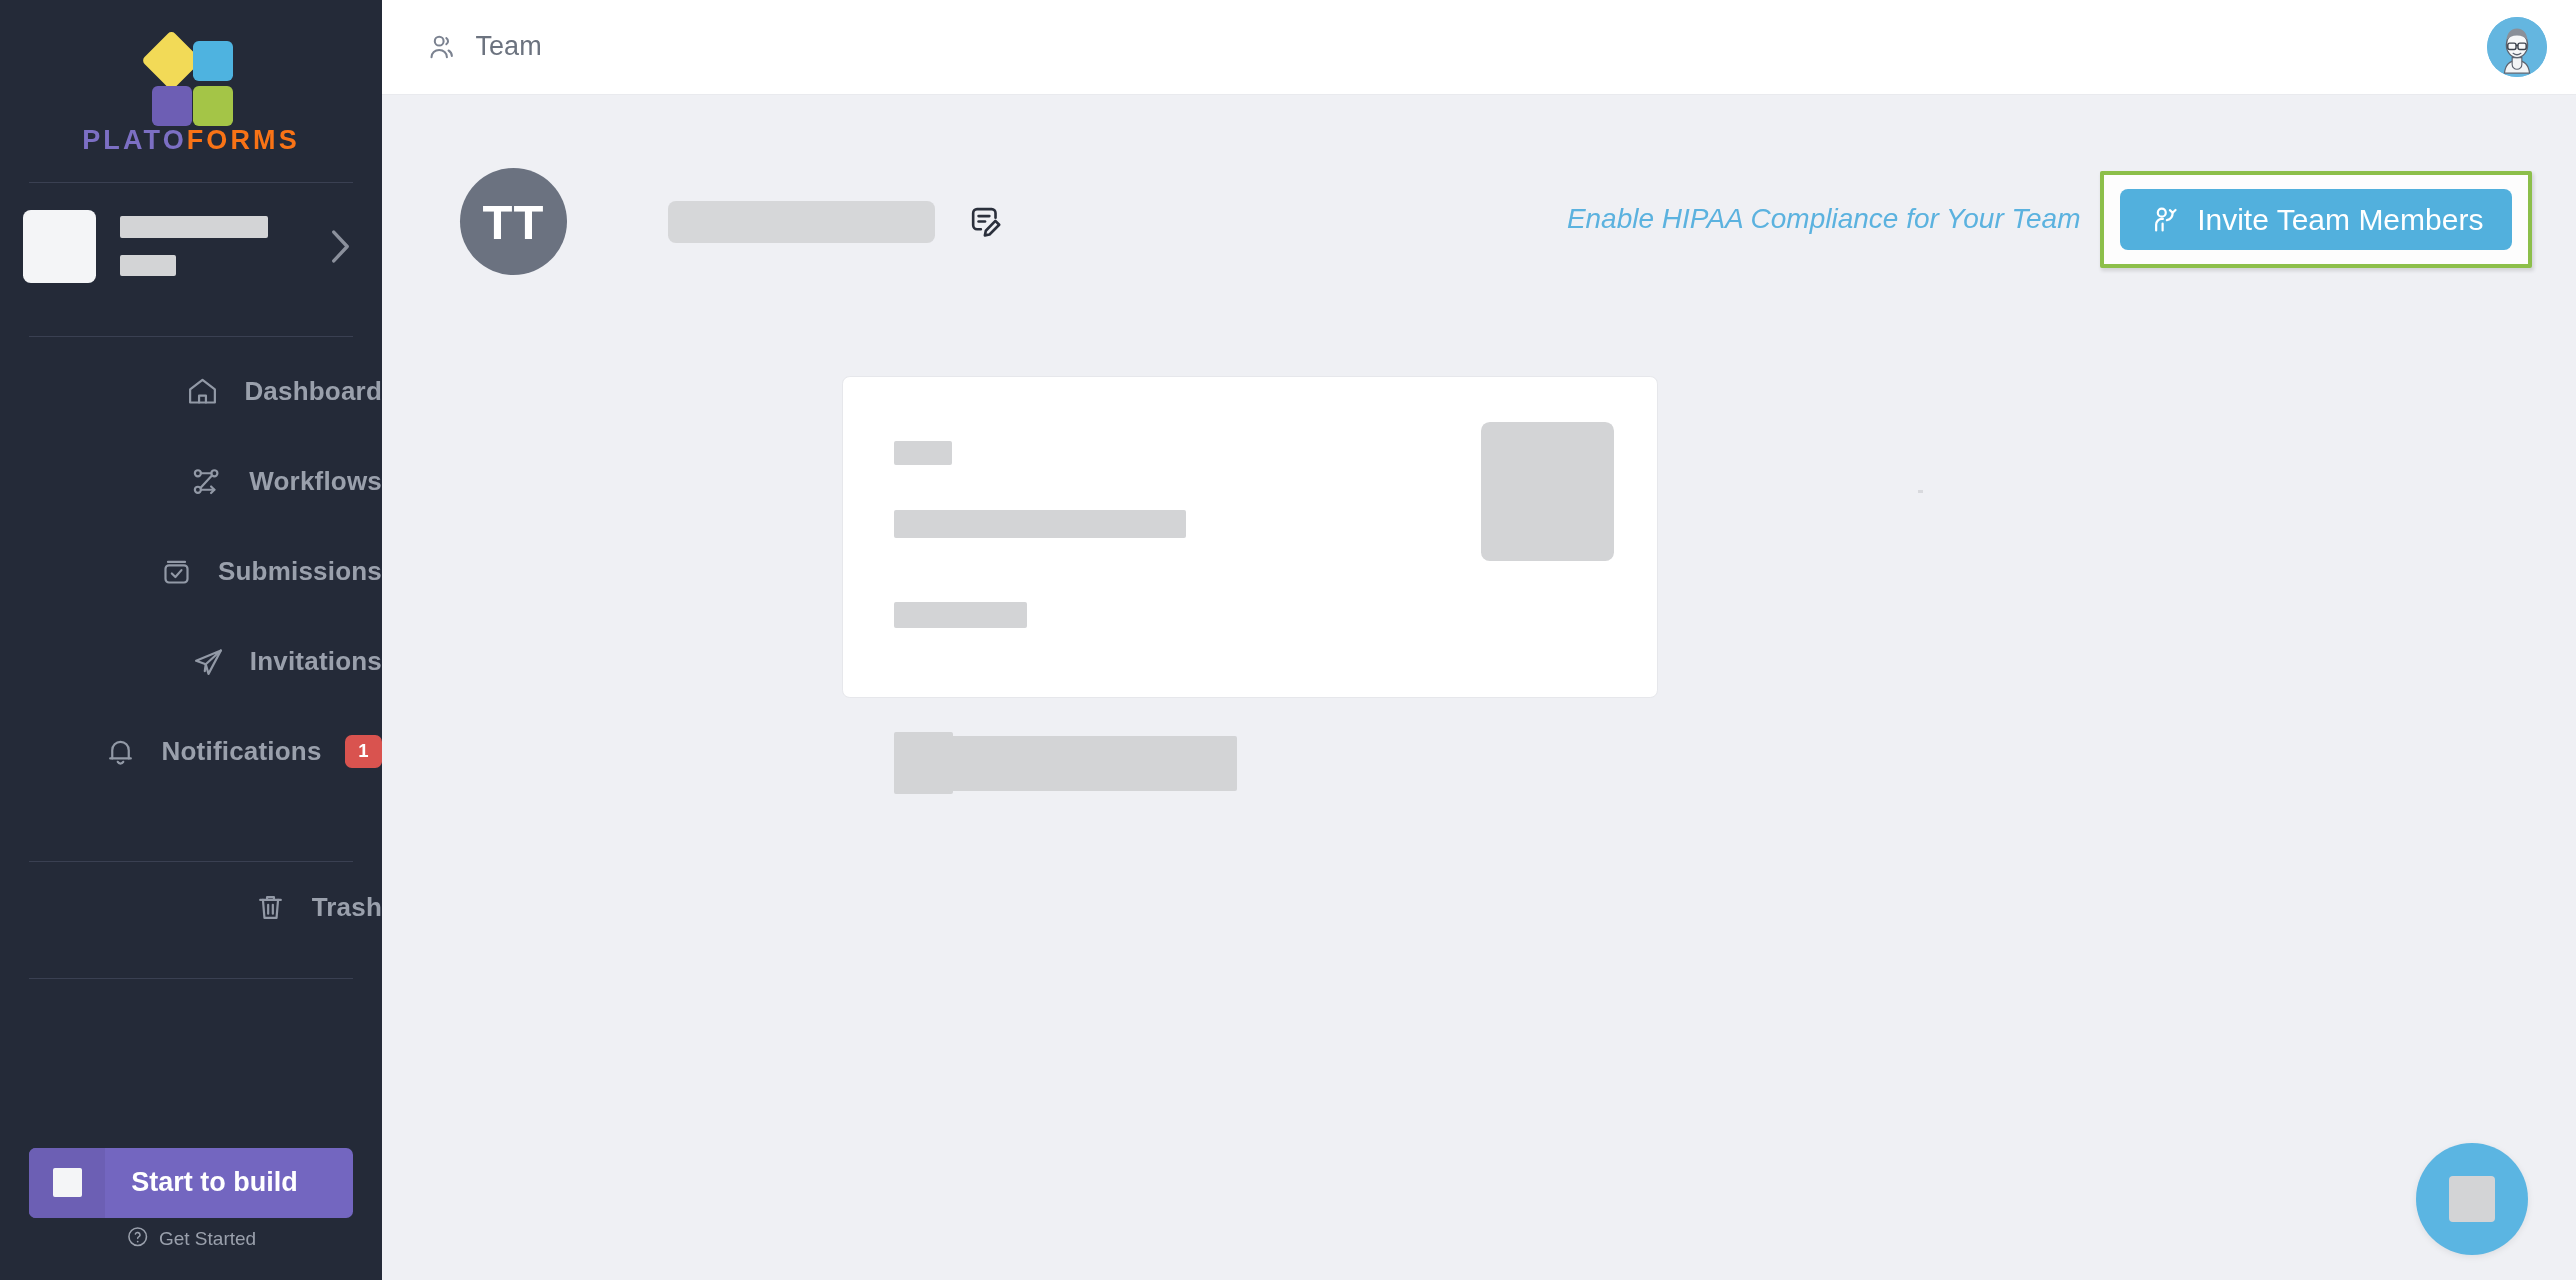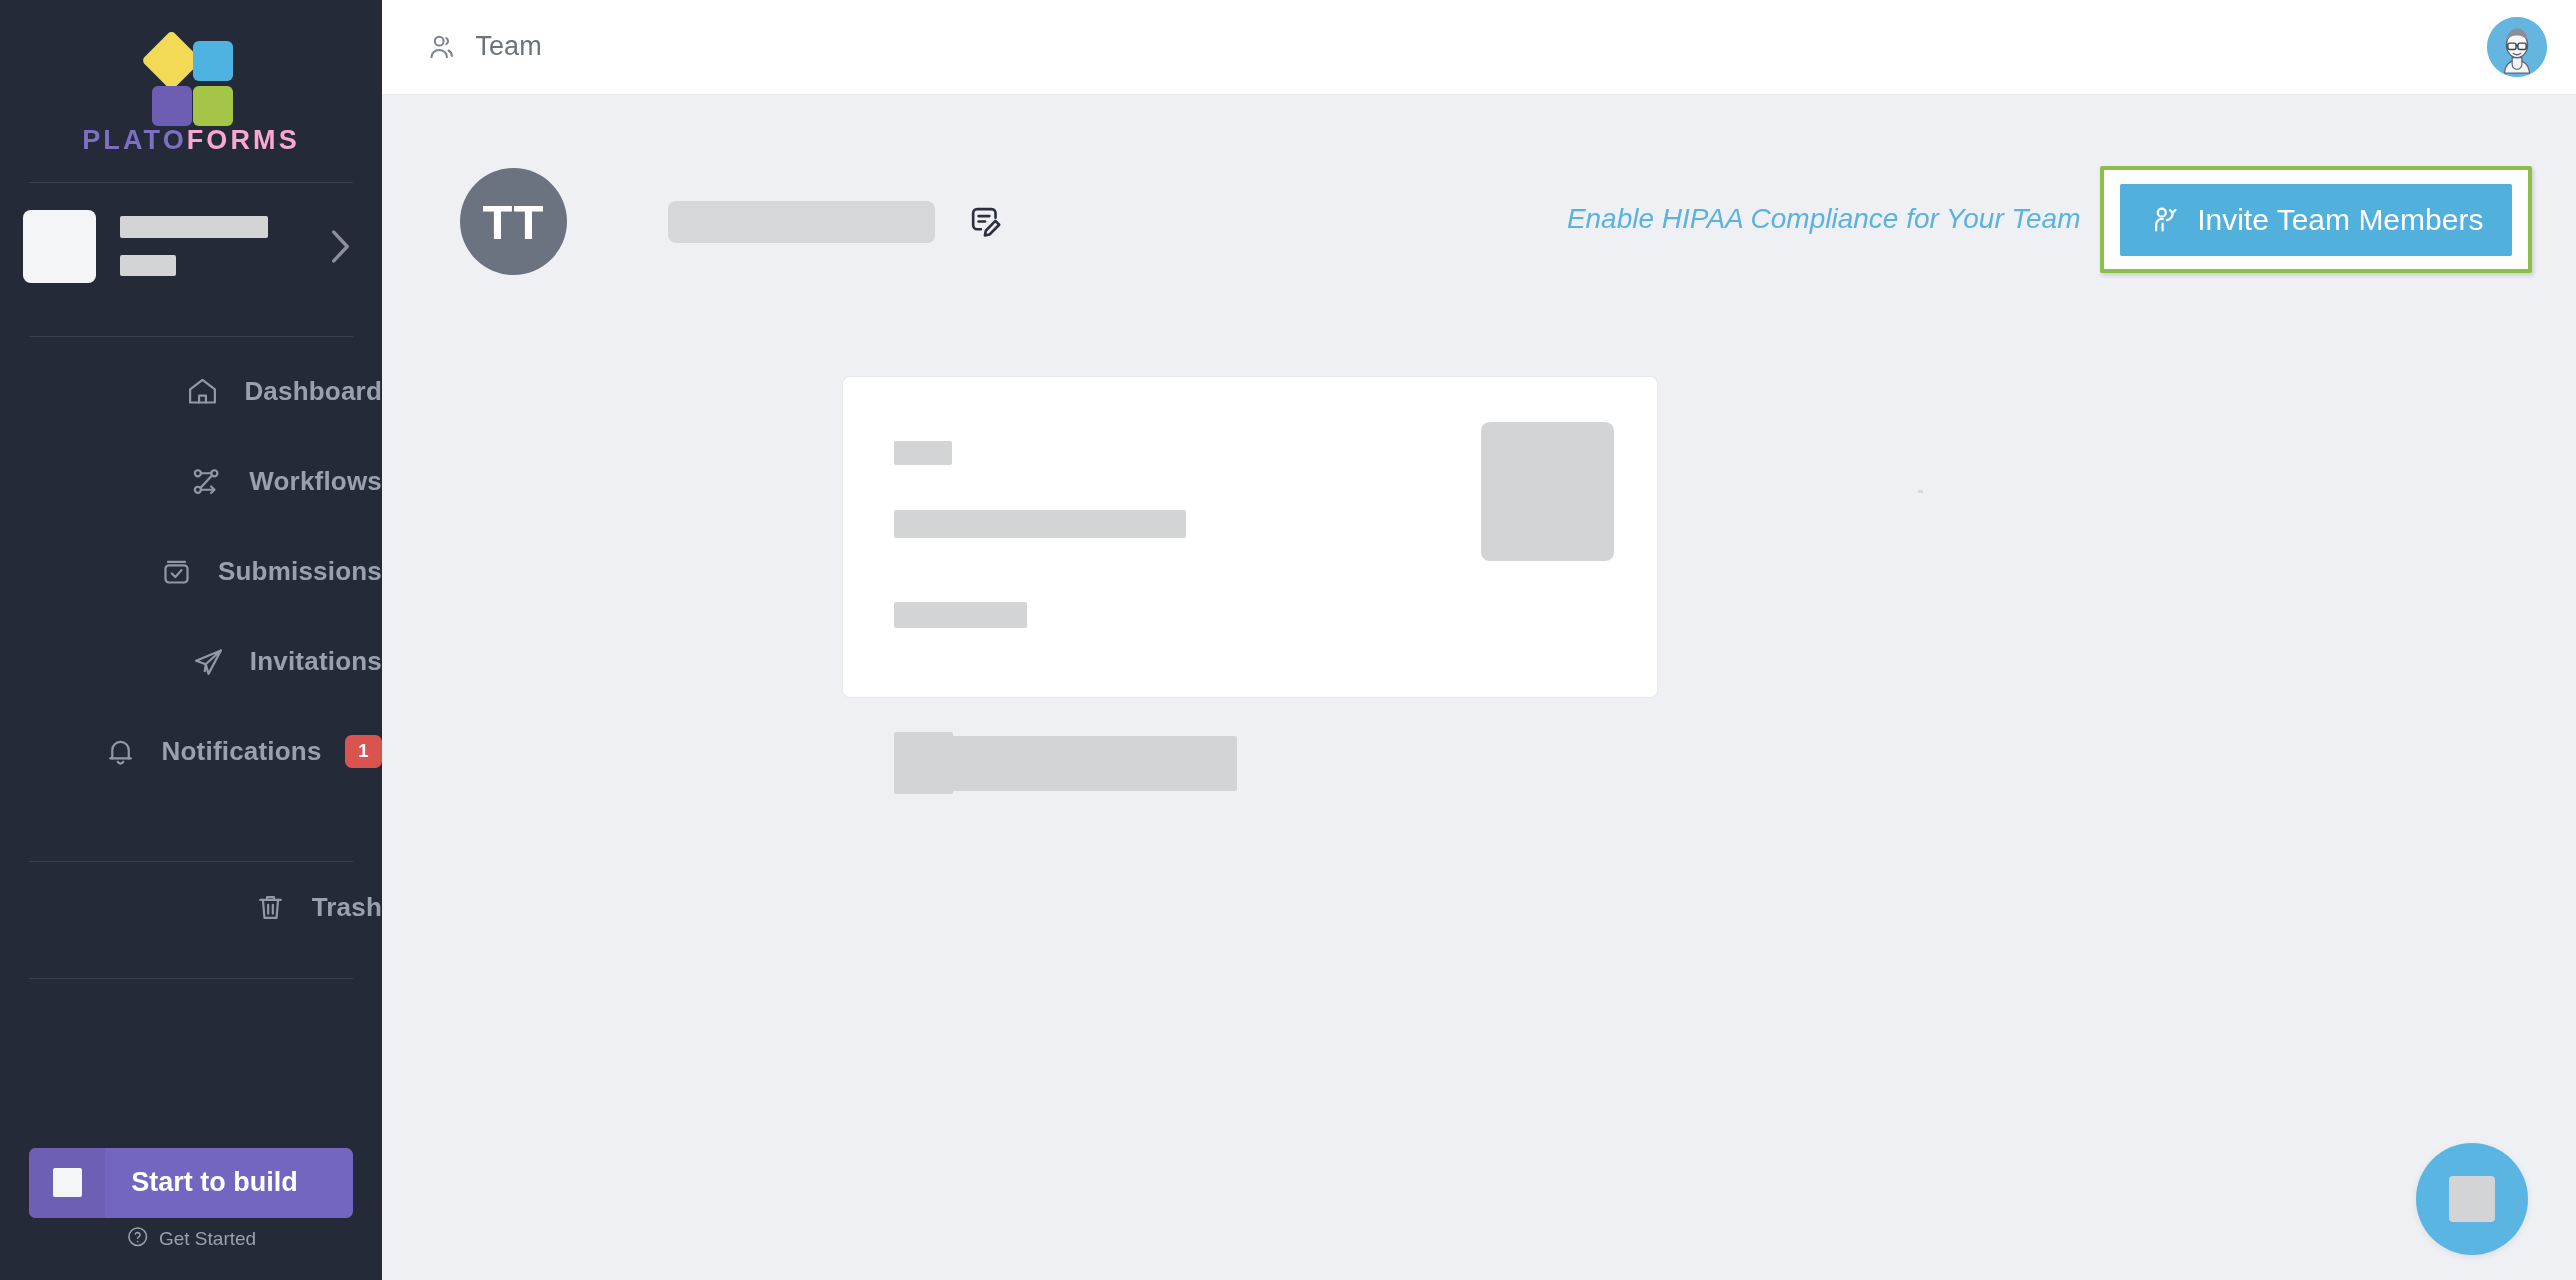--- a/index.html
+++ b/index.html
@@ -41,21 +41,21 @@
   }
   .logo-sq-green {
     position: absolute; left: 49px; top: 55px;
     width: 40px; height: 40px; background: #a4c547; border-radius: 5.8px;
   }
   .logo-word {
     margin-top: 11.7px;
     font-size: 27px; font-weight: bold; letter-spacing: 3.1px;
   }
   .logo-word .plato { color: #7c6fc4; }
-  .logo-word .forms { color: #f9a8d4; }
+  .logo-word .forms { color: #f97316; }
 
   .sb-divider {
     height: 1px; background: #3a4052; margin: 26px 29px 0 29px;
   }
 
   
   .workspace {
     display: flex; align-items: center;
     padding: 27px 29px 27px 23.4px;
     cursor: pointer;
@@ -180,22 +180,22 @@
     border: 4.9px solid #8cbf4a;
     background: #fdfdfd;
     padding: 13.6px 15.6px;
     border-radius: 1.9px;
     box-shadow: 1.9px 2.9px 3.9px rgba(0,0,0,0.12);
     margin-top: -3.9px;
   }
   .invite-btn {
     display: flex; align-items: center; justify-content: center;
     background: #52b0dd; color: #fff;
-    border: none; border-radius: 2px;
-    height: 72px; padding: 0 29px;
+    border: none; border-radius: 8px;
+    height: 61px; padding: 0 29px;
     font-size: 30px; cursor: pointer;
     font-family: "Liberation Sans", sans-serif;
   }
   .invite-btn .invite-icon { display: flex; align-items: center; margin-right: 15.6px; }
 
   .skeleton-card {
     margin: 101px 0 0 460px;
     width: 816px; height: 322px;
     background: #ffffff; border: 1px solid #e6e7eb;
     border-radius: 7.8px;

